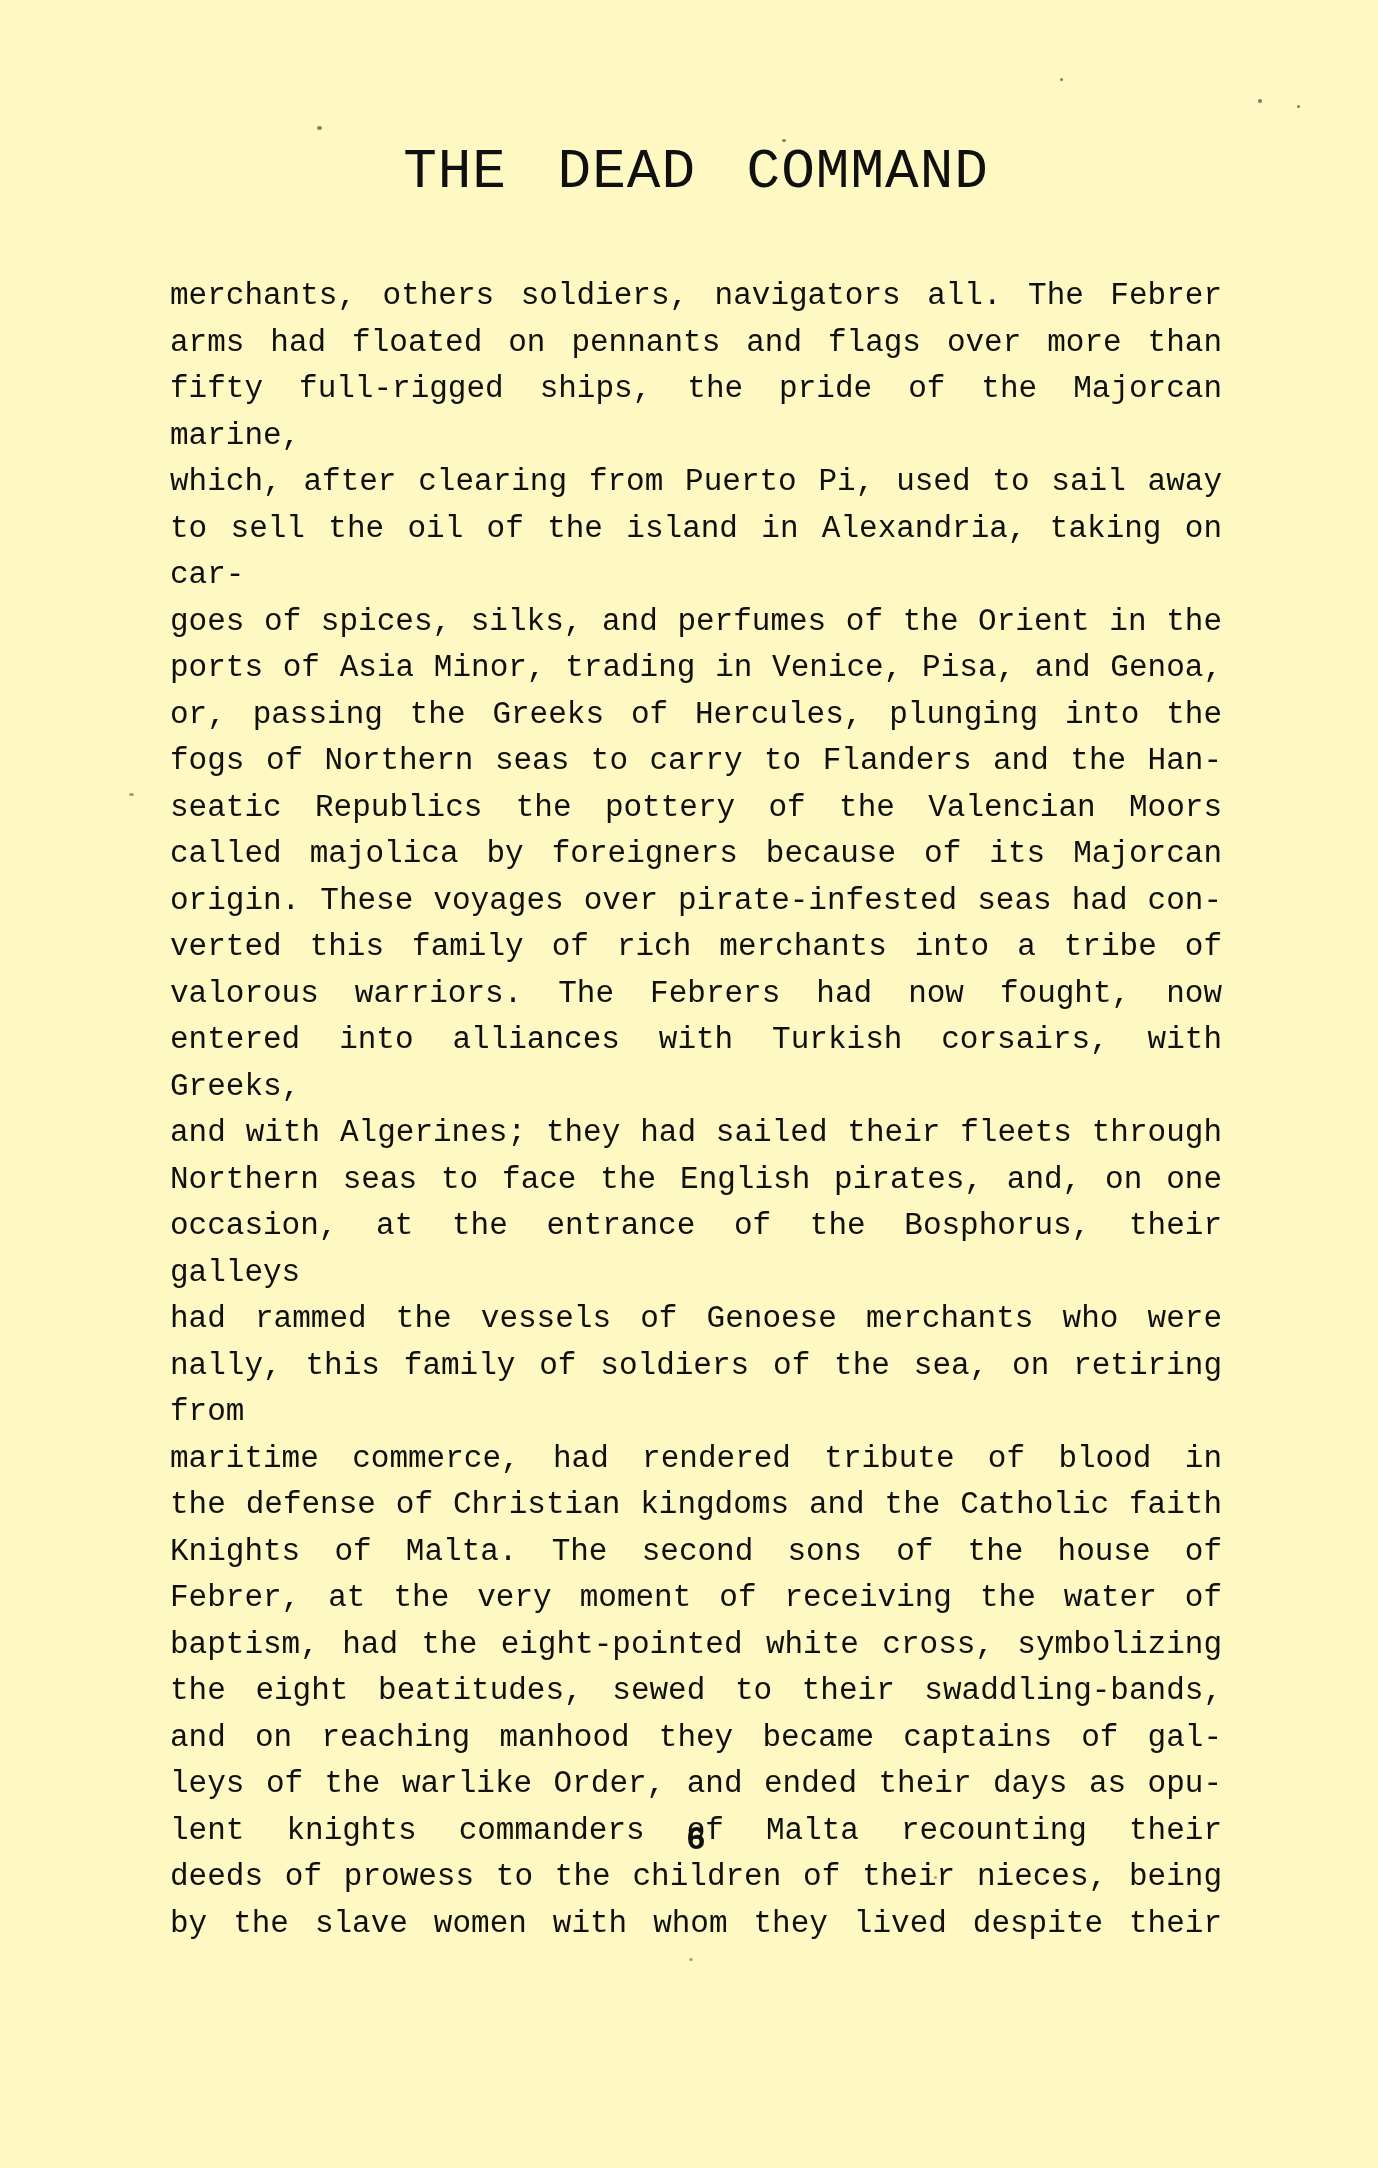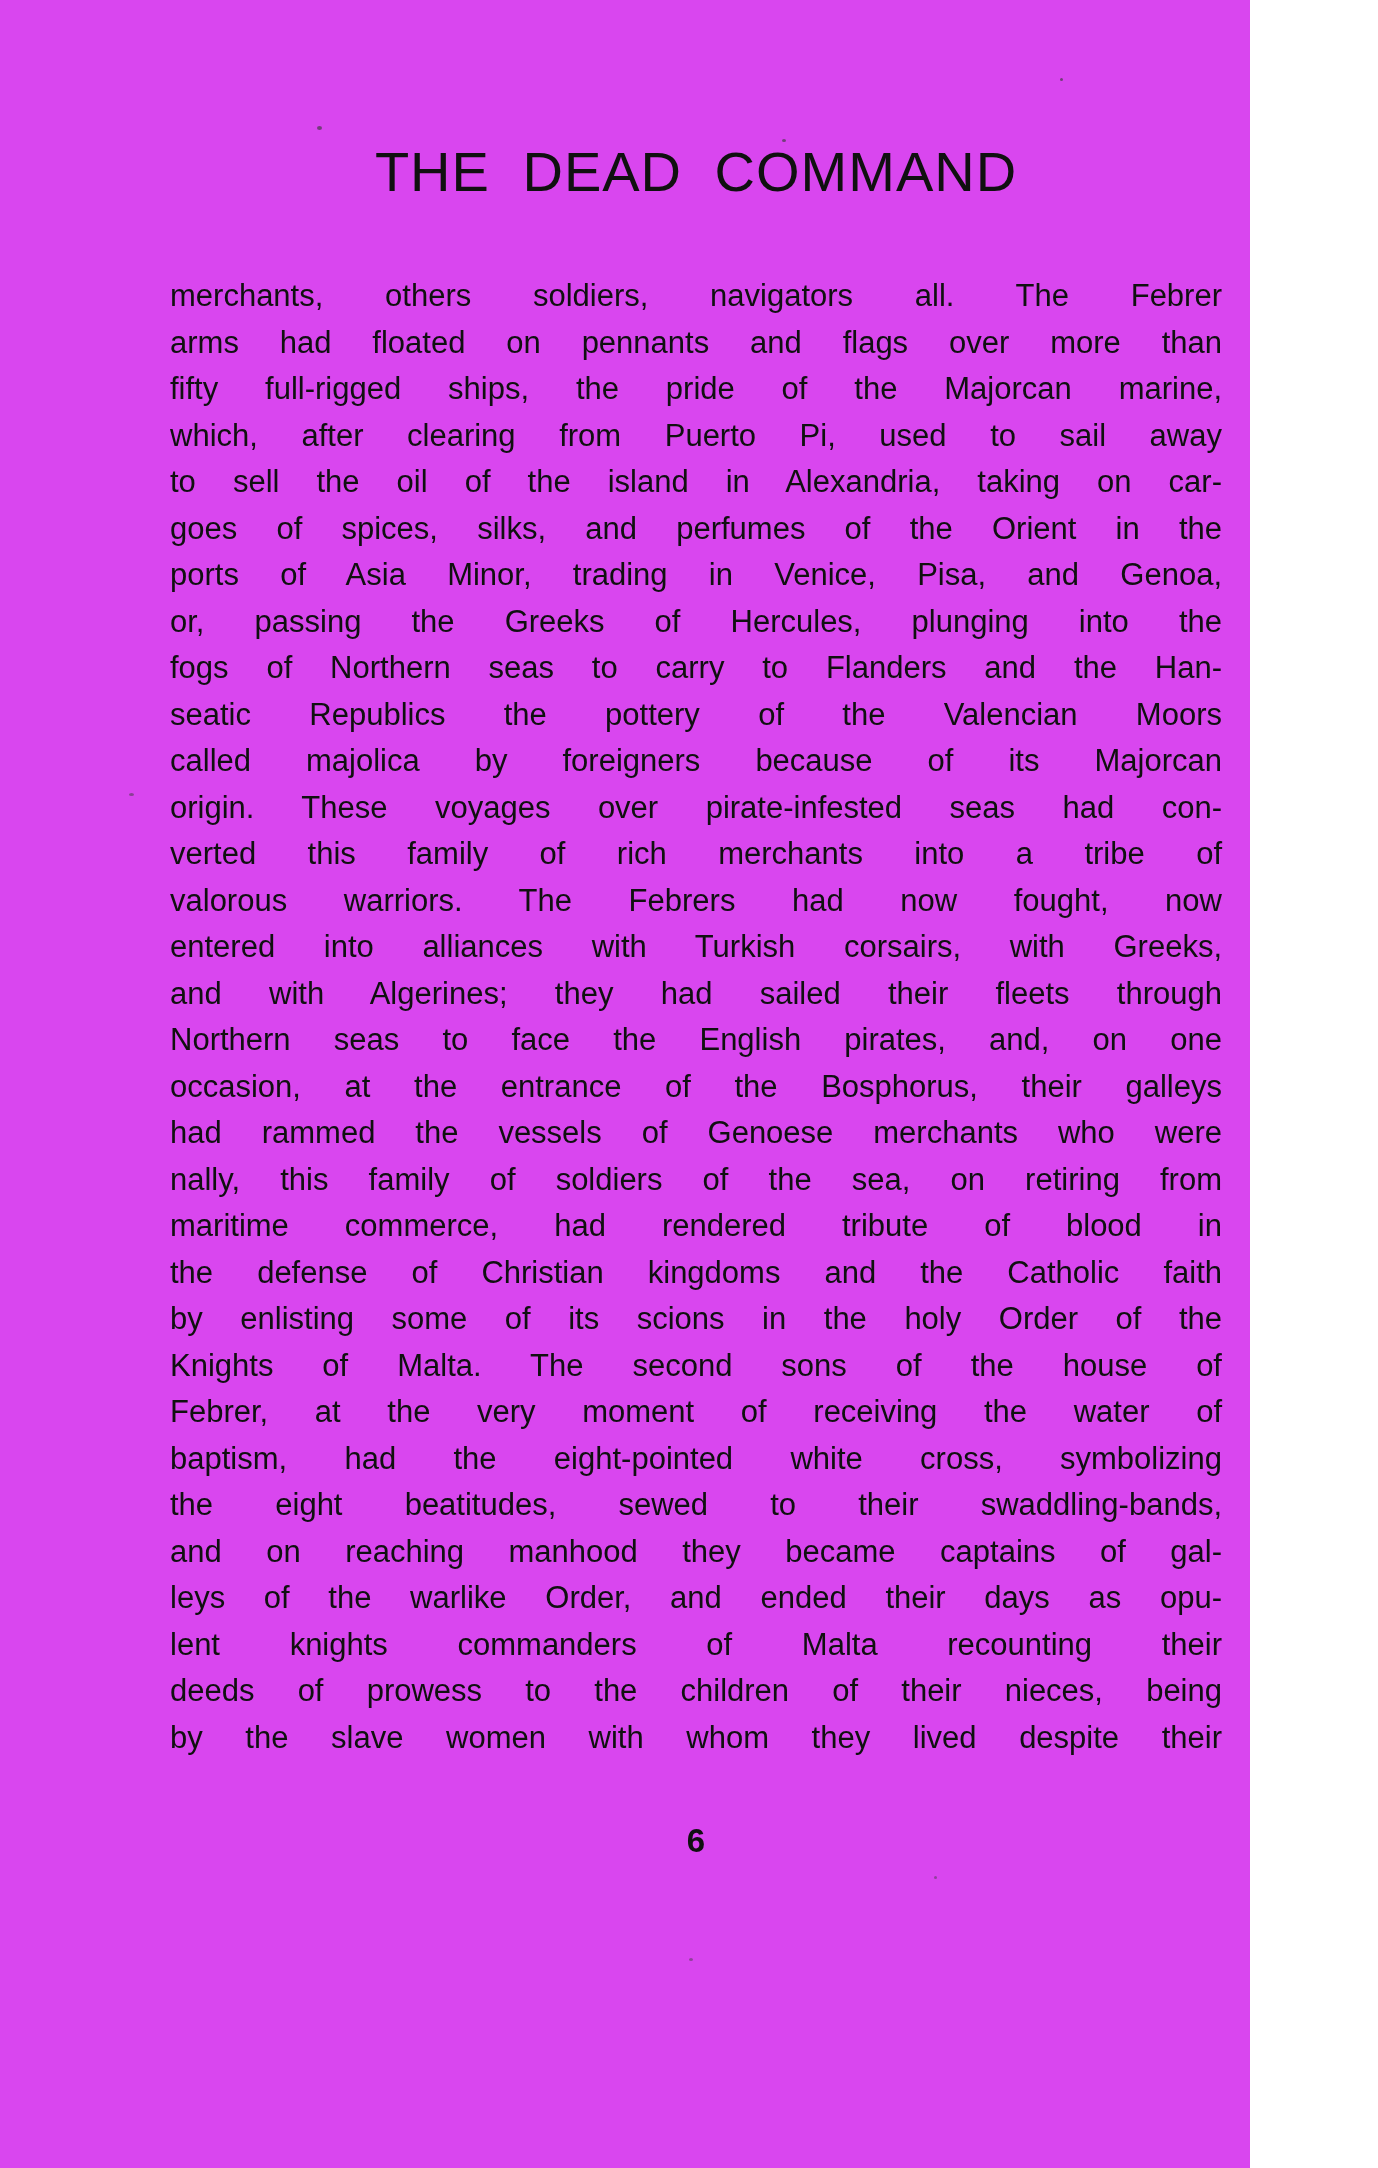--- a/index.html
+++ b/index.html
@@ -2,25 +2,25 @@
 <html><head>
 <meta charset="utf-8">
 <style>
   html, body {
     margin: 0;
     padding: 0;
     background: #ffffff;
   }
   .page {
     position: relative;
-    width: 1250px;
+    width: 1378px;
     height: 2168px;
-    background: #d946ef;
+    background: #fef9c3;
     color: #101010;
-    font-family: Liberation Sans, sans-serif;
+    font-family: Liberation Mono, monospace;
     overflow: hidden;
   }
   .title {
     position: absolute;
     left: 170px;
     top: 141px;
     width: 1052px;
     margin: 0;
     text-align: center;
     font-size: 56px;
@@ -91,21 +91,20 @@
     <div class="text-line">verted this family of rich merchants into a tribe of</div>
     <div class="text-line">valorous warriors. The Febrers had now fought, now</div>
     <div class="text-line">entered into alliances with Turkish corsairs, with Greeks,</div>
     <div class="text-line">and with Algerines; they had sailed their fleets through</div>
     <div class="text-line">Northern seas to face the English pirates, and, on one</div>
     <div class="text-line">occasion, at the entrance of the Bosphorus, their galleys</div>
     <div class="text-line">had rammed the vessels of Genoese merchants who were</div>
     <div class="text-line">nally, this family of soldiers of the sea, on retiring from</div>
     <div class="text-line">maritime commerce, had rendered tribute of blood in</div>
     <div class="text-line">the defense of Christian kingdoms and the Catholic faith</div>
-    <div class="text-line">by enlisting some of its scions in the holy Order of the</div>
     <div class="text-line">Knights of Malta. The second sons of the house of</div>
     <div class="text-line">Febrer, at the very moment of receiving the water of</div>
     <div class="text-line">baptism, had the eight-pointed white cross, symbolizing</div>
     <div class="text-line">the eight beatitudes, sewed to their swaddling-bands,</div>
     <div class="text-line">and on reaching manhood they became captains of gal-</div>
     <div class="text-line">leys of the warlike Order, and ended their days as opu-</div>
     <div class="text-line">lent knights commanders of Malta recounting their</div>
     <div class="text-line">deeds of prowess to the children of their nieces, being</div>
     <div class="text-line">by the slave women with whom they lived despite their</div>
   </div>

